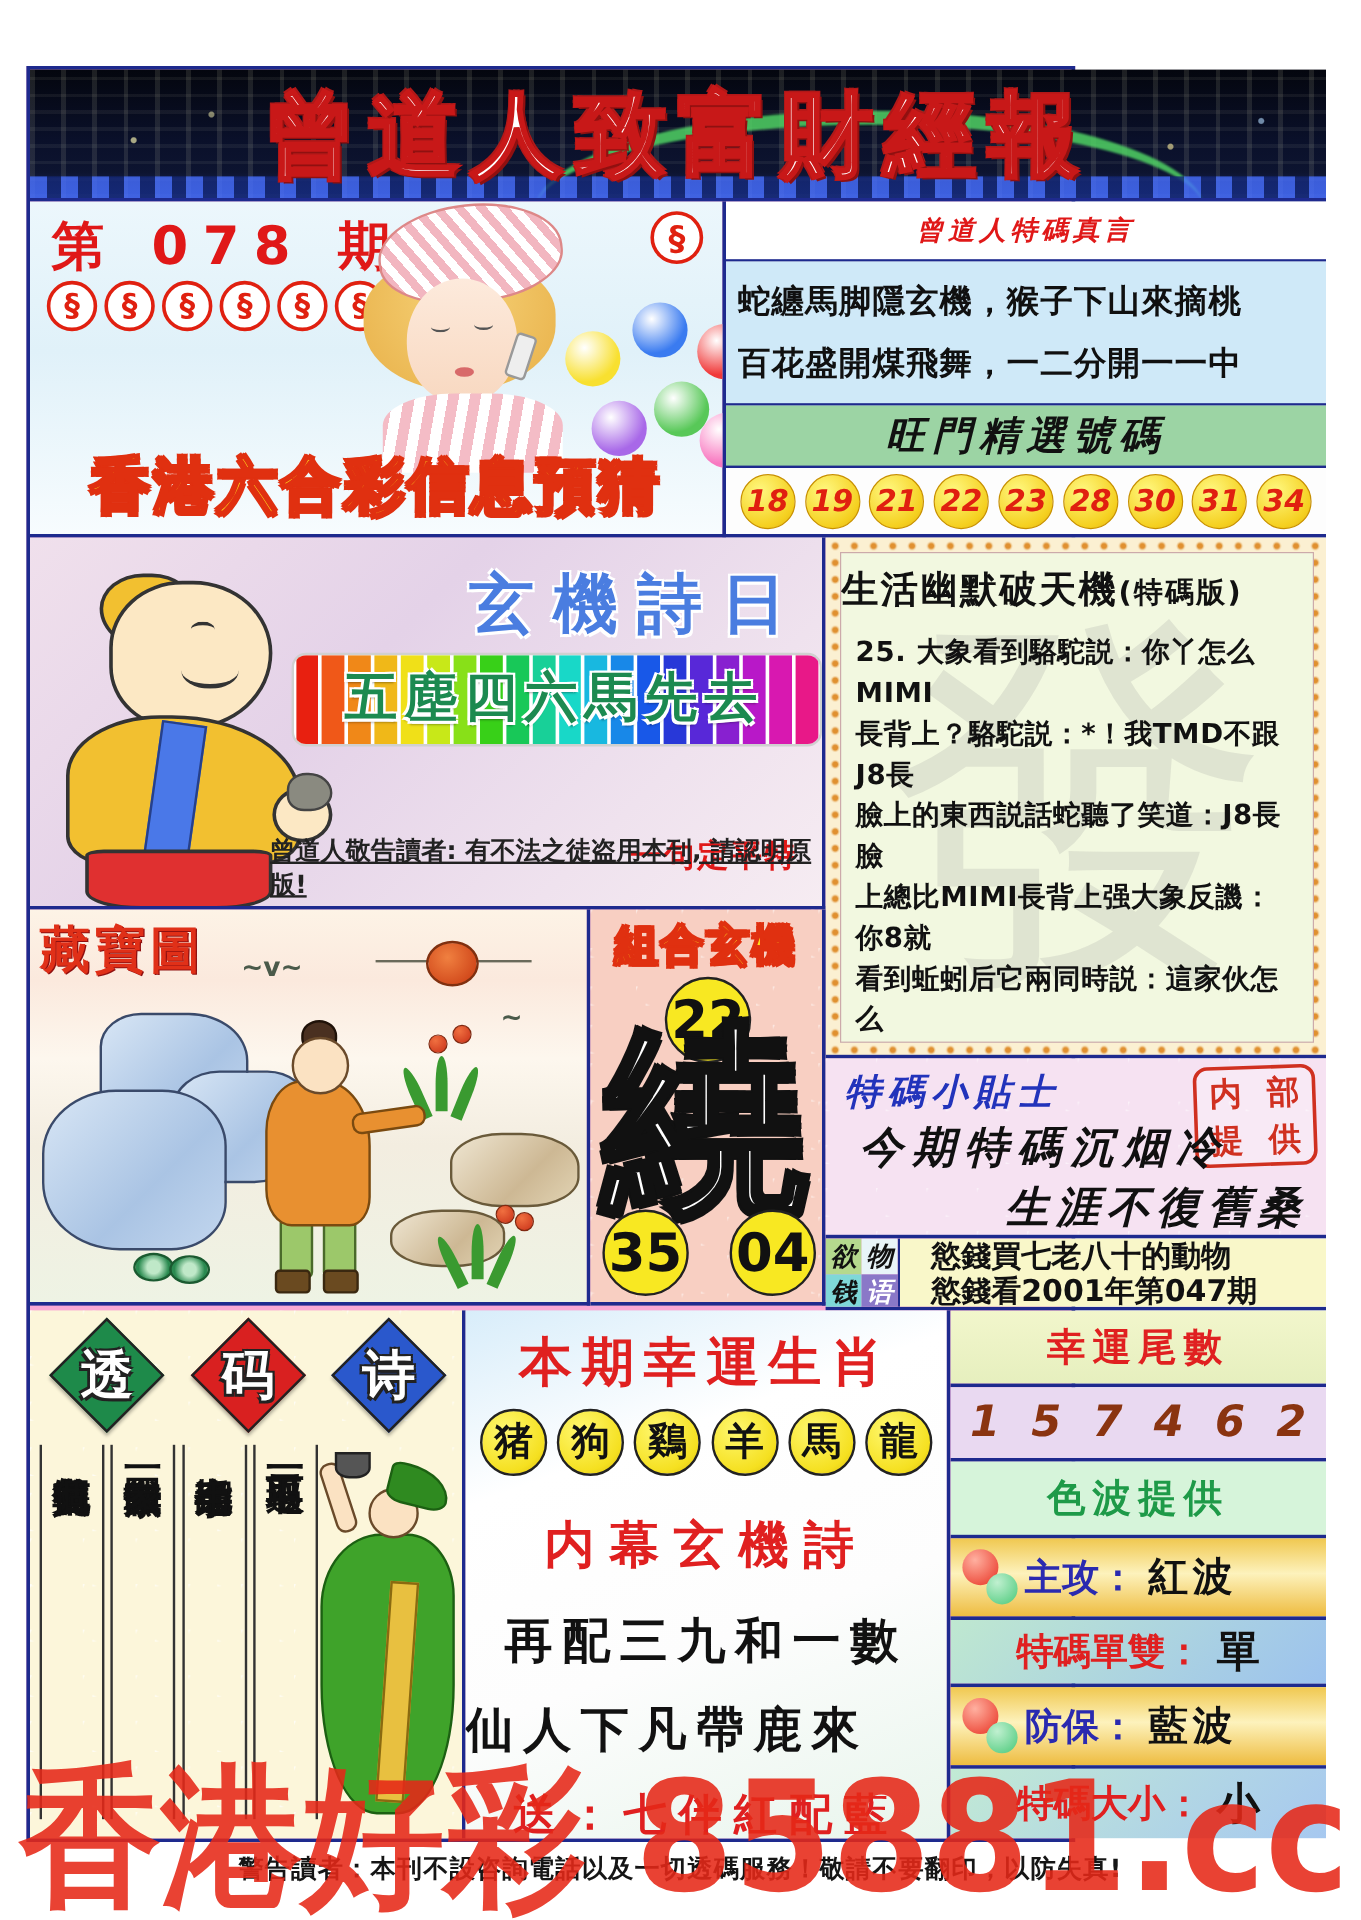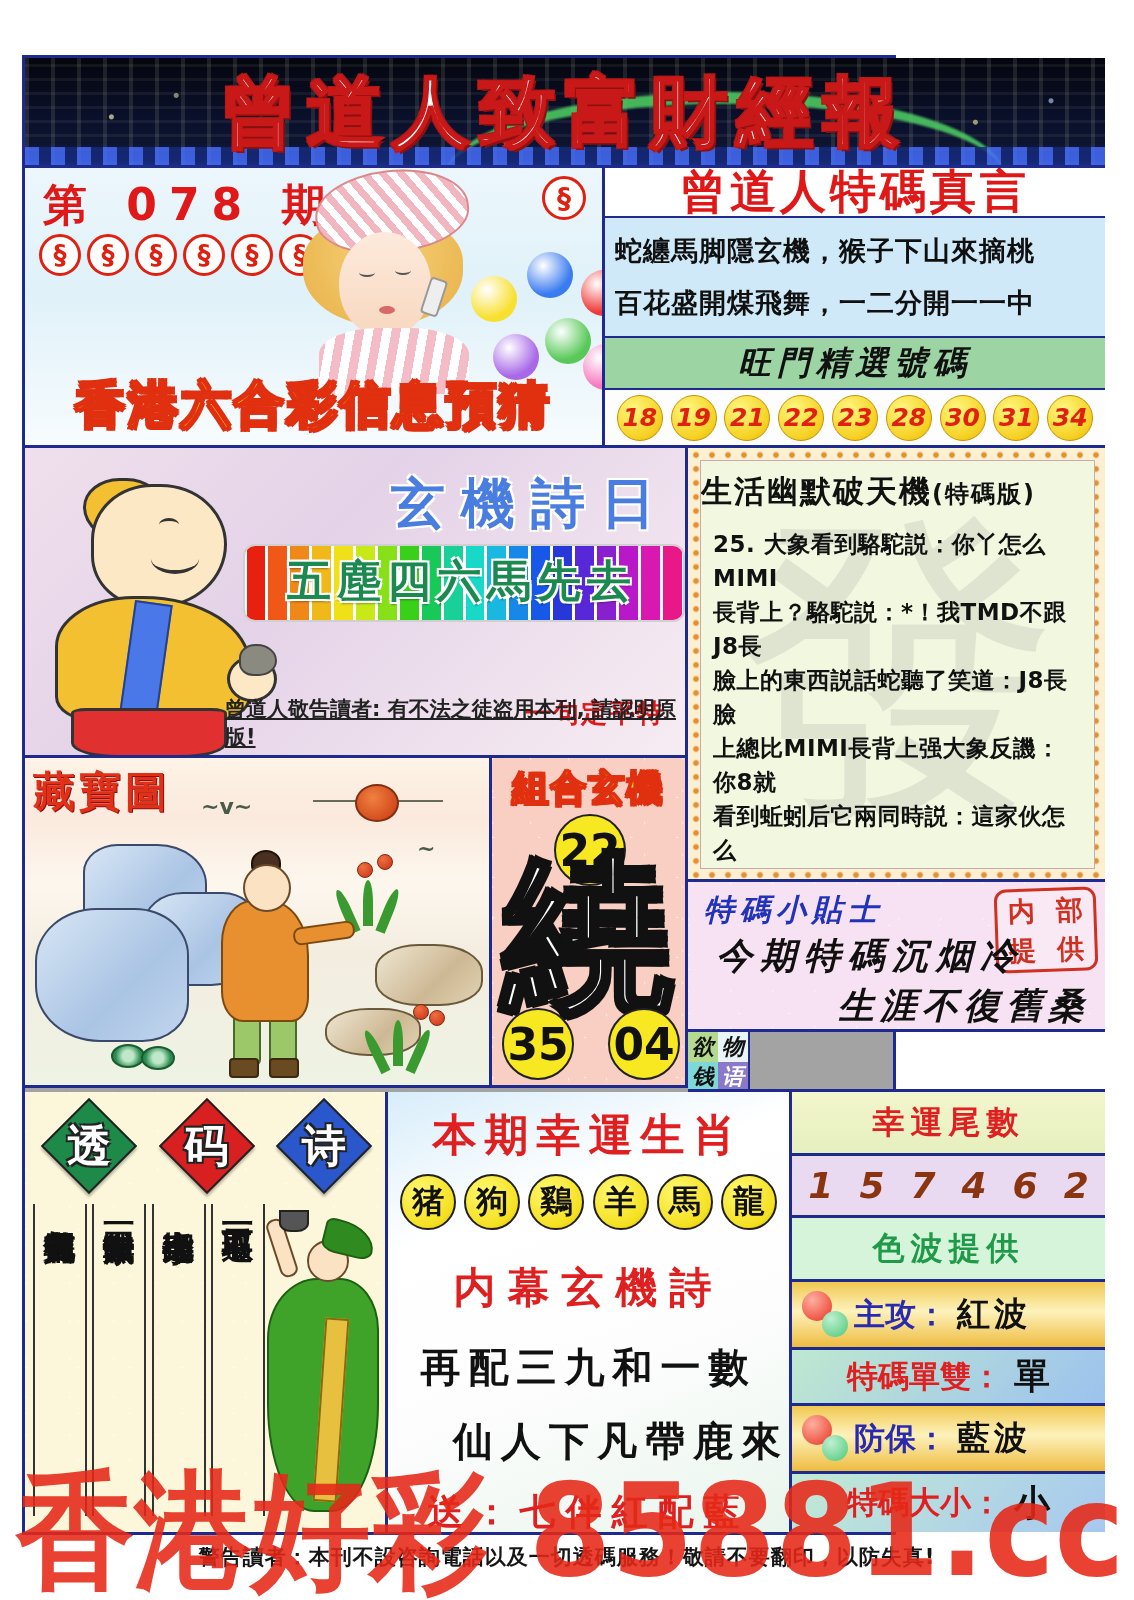--- a/index.html
+++ b/index.html
@@ -1,19 +1,19 @@
 <!DOCTYPE html>
 <html><head>
 <meta charset="utf-8">
 <style>
   html,body{margin:0;padding:0;background:#fff;}
   .page{position:relative;width:1134px;height:1600px;background:#fff;overflow:hidden;
         font-family:"DejaVu Sans","Liberation Sans",sans-serif;}
   .frame{position:absolute;left:22px;top:55px;width:874px;height:1480px;
-         border:3px solid #1e2a8e;box-sizing:border-box;background:#a3a3a3;}
+         border:3px solid #1e2a8e;box-sizing:border-box;background:#f9a8d4;}
   .sec{position:absolute;box-sizing:border-box;overflow:hidden;}
 
   
   #masthead{left:0;top:0;width:1080px;height:110px;border-bottom:3px solid #1e2a8e;
     background:linear-gradient(180deg,#04060e 0%,#0a102a 55%,#0d1430 80%,#1a2a66 100%);}
   #masthead .windows{position:absolute;inset:0;
     background:
       radial-gradient(circle at 8% 55%,rgba(255,250,180,.65) 0 2px,transparent 3px),
       radial-gradient(circle at 14% 35%,rgba(255,250,180,.5) 0 2px,transparent 3px),
       radial-gradient(circle at 22% 70%,rgba(200,255,200,.5) 0 2px,transparent 3px),
@@ -59,21 +59,21 @@
   
   #issue-caption{position:absolute;left:0;bottom:6px;width:100%;text-align:center;
     font-size:50px;font-weight:900;letter-spacing:3px;color:#ffe21c;
     -webkit-text-stroke:2px #e03010;
     text-shadow:2px 2px 0 #e03010,-2px -2px 0 #e03010,2px -2px 0 #e03010,-2px 2px 0 #e03010;}
 
   
   #truth-panel{left:580px;top:110px;width:500px;height:280px;border-bottom:3px solid #1e2a8e;
     display:flex;flex-direction:column;background:#fff;}
   #truth-header{height:48px;border-bottom:2px solid #1e2a8e;display:flex;align-items:center;justify-content:center;
-    font-size:46px;font-weight:900;color:#e01818;letter-spacing:4px;}
+    font-size:22px;font-weight:900;color:#e01818;font-style:italic;letter-spacing:4px;}
   #truth-verse{height:118px;border-bottom:2px solid #1e2a8e;background:#cfe9f8;
     display:flex;flex-direction:column;justify-content:space-evenly;padding:0 10px;}
   #truth-verse div{font-size:27px;font-weight:900;color:#101010;letter-spacing:1px;white-space:nowrap;}
   #truth-picks-title{height:50px;border-bottom:2px solid #1e2a8e;background:#9cd4a4;
     display:flex;align-items:center;justify-content:center;font-size:33px;font-weight:900;color:#111;letter-spacing:6px;font-style:italic;}
   #truth-picks{flex:1;display:flex;align-items:center;justify-content:space-evenly;background:#fdfdfd;padding:0 4px;}
   .pick-ball{width:46px;height:46px;border-radius:50%;background:radial-gradient(circle at 35% 30%,#fff880,#f5d020 70%,#e0b010);
     border:1px solid #c89000;display:inline-flex;align-items:center;justify-content:center;
     font-size:25px;font-weight:900;color:#e02010;font-style:italic;box-sizing:border-box;}
 
@@ -210,21 +210,21 @@
   
   #lucky-panel{left:363px;top:1034px;width:404px;height:440px;border-right:3px solid #1e2a8e;
     background:linear-gradient(160deg,#d8edfa 0%,#ffffff 28%,#fdfdfd 60%,#e8f5ec 100%);
     background-blend-mode:normal;}
   #lucky-title{position:absolute;top:14px;width:100%;text-align:center;font-size:44px;font-weight:900;color:#e02020;letter-spacing:8px;}
   #zodiac-row{position:absolute;top:82px;left:0;width:100%;display:flex;justify-content:space-evenly;padding:0 4px;box-sizing:border-box;}
   .zodiac-ball{width:56px;height:56px;border-radius:50%;background:radial-gradient(circle at 35% 30%,#fff870,#f5e020 70%,#d8b810);
     border:2px solid #222;display:inline-flex;align-items:center;justify-content:center;font-size:32px;font-weight:900;color:#111;box-sizing:border-box;}
   #lucky-subtitle{position:absolute;top:168px;width:100%;text-align:center;font-size:42px;font-weight:900;color:#e02020;letter-spacing:12px;}
   #lucky-verse1{position:absolute;top:248px;width:100%;text-align:center;font-size:40px;font-weight:900;color:#111;letter-spacing:8px;}
-  #lucky-verse2{position:absolute;top:322px;width:100%;text-align:right;font-size:40px;font-weight:900;color:#111;letter-spacing:8px;}
+  #lucky-verse2{position:absolute;top:322px;width:100%;text-align:left;font-size:40px;font-weight:900;color:#111;letter-spacing:8px;}
   #lucky-gift{position:absolute;top:396px;width:100%;text-align:center;font-size:36px;font-weight:900;color:#e02020;letter-spacing:10px;}
 
   
   #fortune-column{left:767px;top:1034px;width:313px;height:440px;display:flex;flex-direction:column;}
   .f-row{box-sizing:border-box;border-bottom:3px solid #1e2a8e;display:flex;align-items:center;justify-content:center;}
   #f-tail-title{height:64px;background:linear-gradient(180deg,#f2f6cc,#e6efbe);font-size:32px;font-weight:900;color:#e02020;letter-spacing:6px;}
   #f-tail-nums{height:62px;background:#e9d9f1;gap:26px;}
   #f-tail-nums span{font-size:36px;font-weight:900;color:#8a3410;font-style:italic;}
   #f-wave-title{height:64px;background:#d6f4da;font-size:32px;font-weight:900;color:#1e9a48;letter-spacing:6px;}
   .f-gold{height:68px;background:linear-gradient(180deg,#f0c850,#fdf2bc 45%,#eebc40);justify-content:flex-start;padding-left:10px;}
@@ -424,20 +424,24 @@
       <div id="tips-line2">生涯不復舊桑田</div>
     </div>
 
     <div class="sec" id="motto-panel">
       <div id="motto-labels">
         <span id="motto-l1">欲</span>
         <span id="motto-l2">物</span>
         <span id="motto-l3">钱</span>
         <span id="motto-l4">语</span>
       </div>
+      <div id="motto-text">
+        <div>慾錢買七老八十的動物</div>
+        <div>慾錢看2001年第047期</div>
+      </div>
     </div>
 
     <div class="sec" id="code-poem-panel">
       <div id="diamond-row">
         <span class="diamond">
             <span class="diamond-bg" style="background: rgb(30, 138, 74);"></span>
             <span class="diamond-char">透</span>
           </span>
         <span class="diamond">
             <span class="diamond-bg" style="background: rgb(217, 32, 32);"></span>

